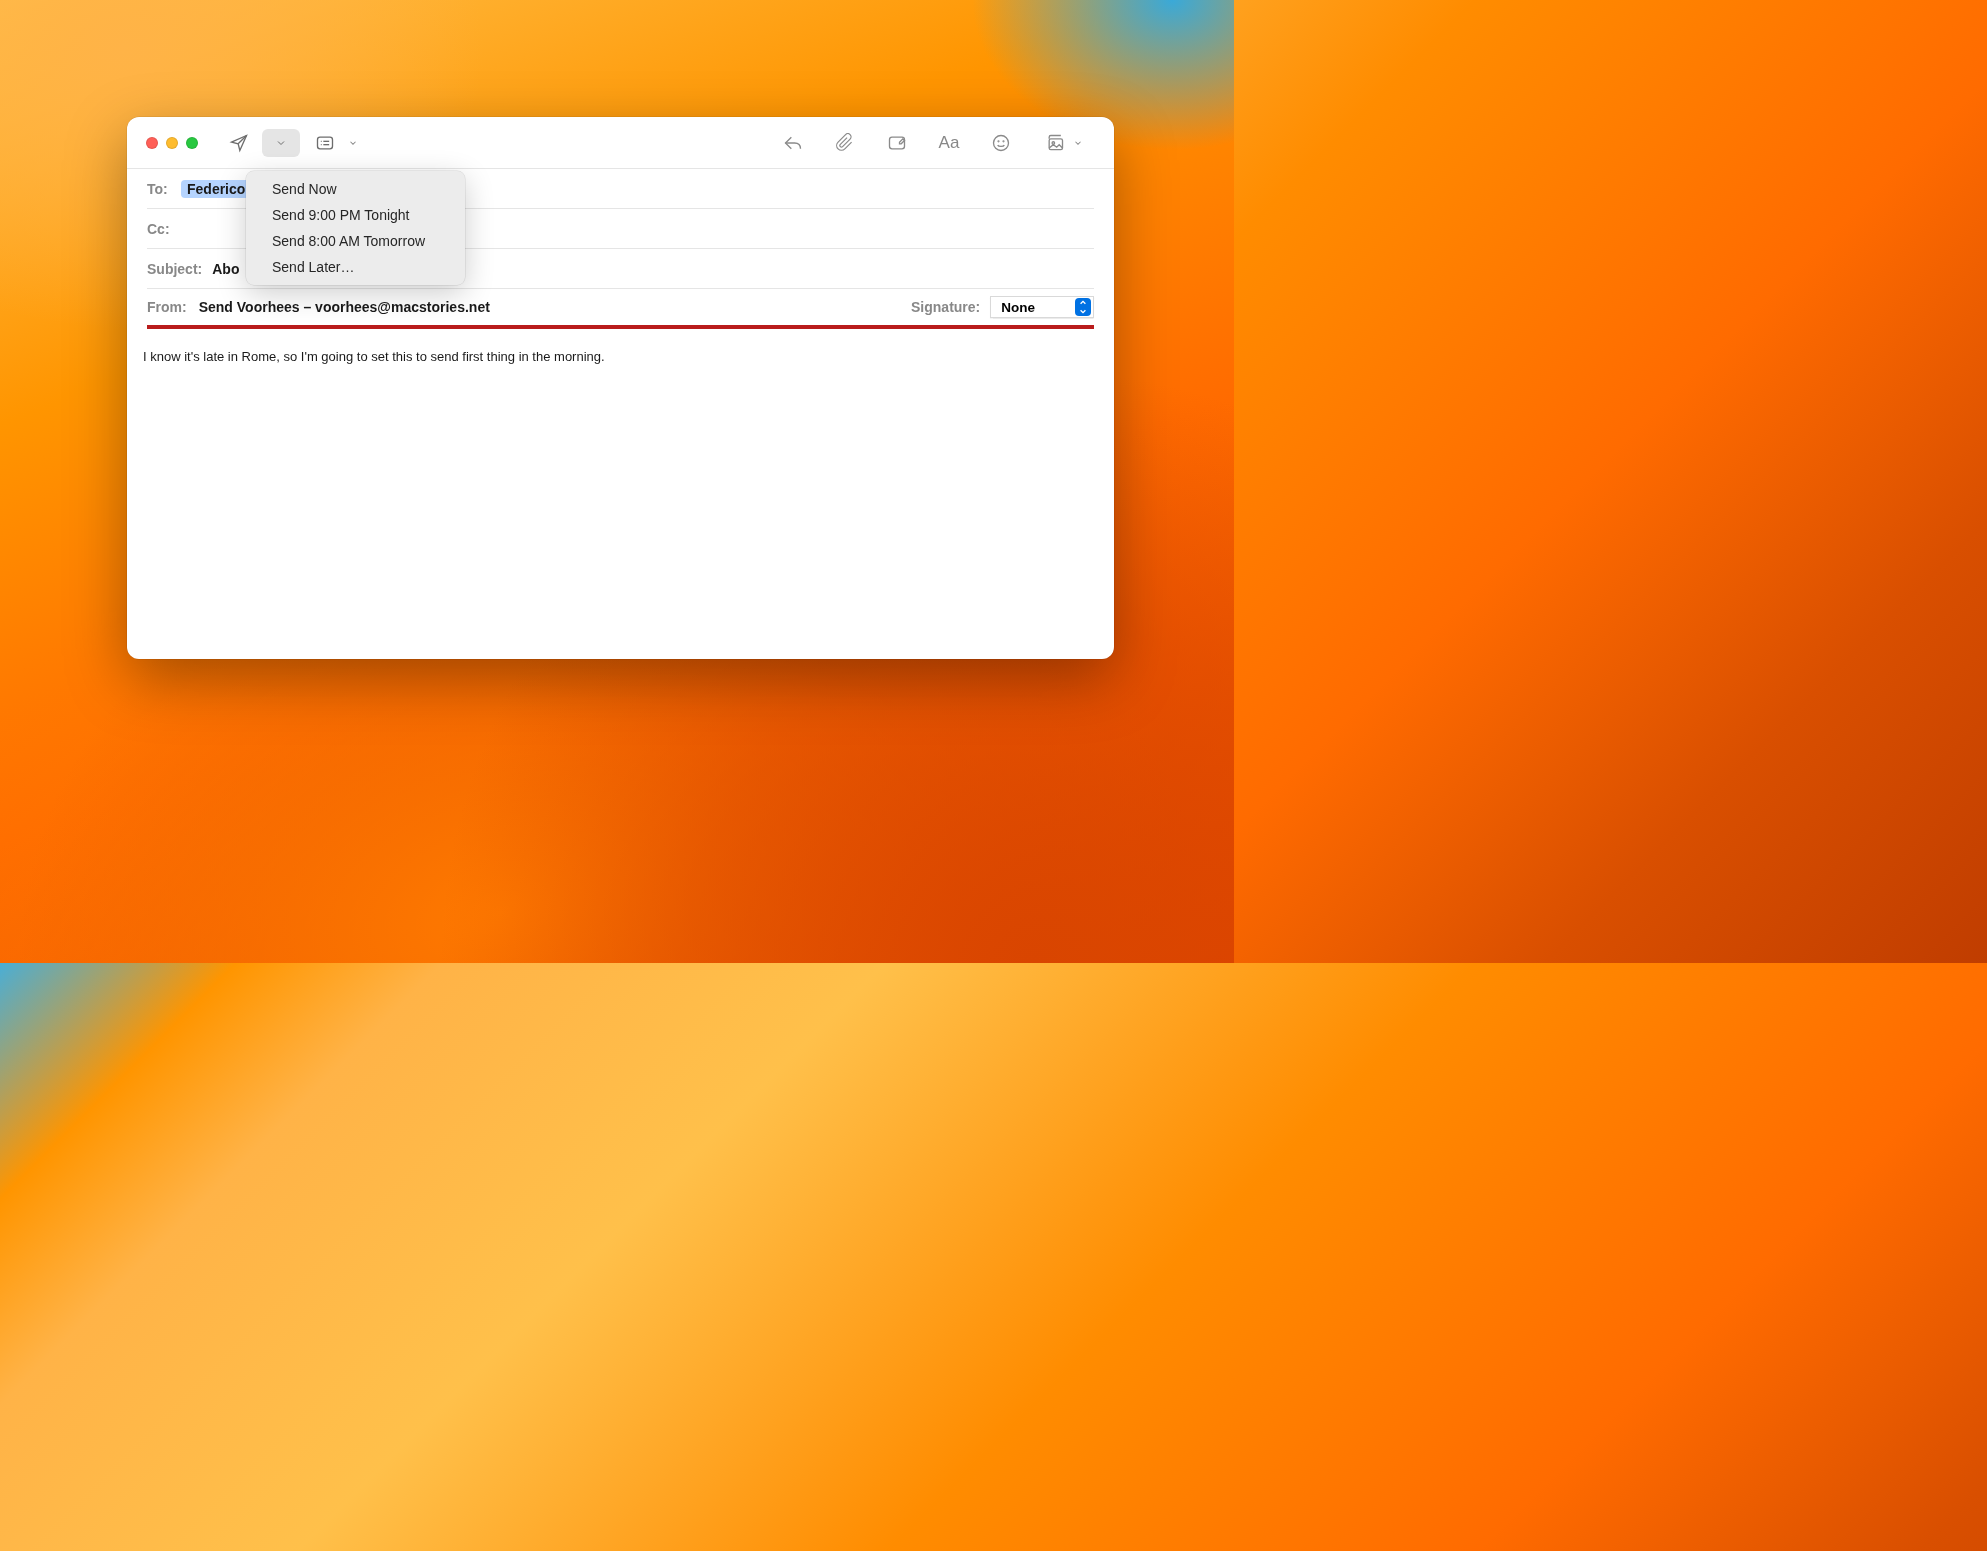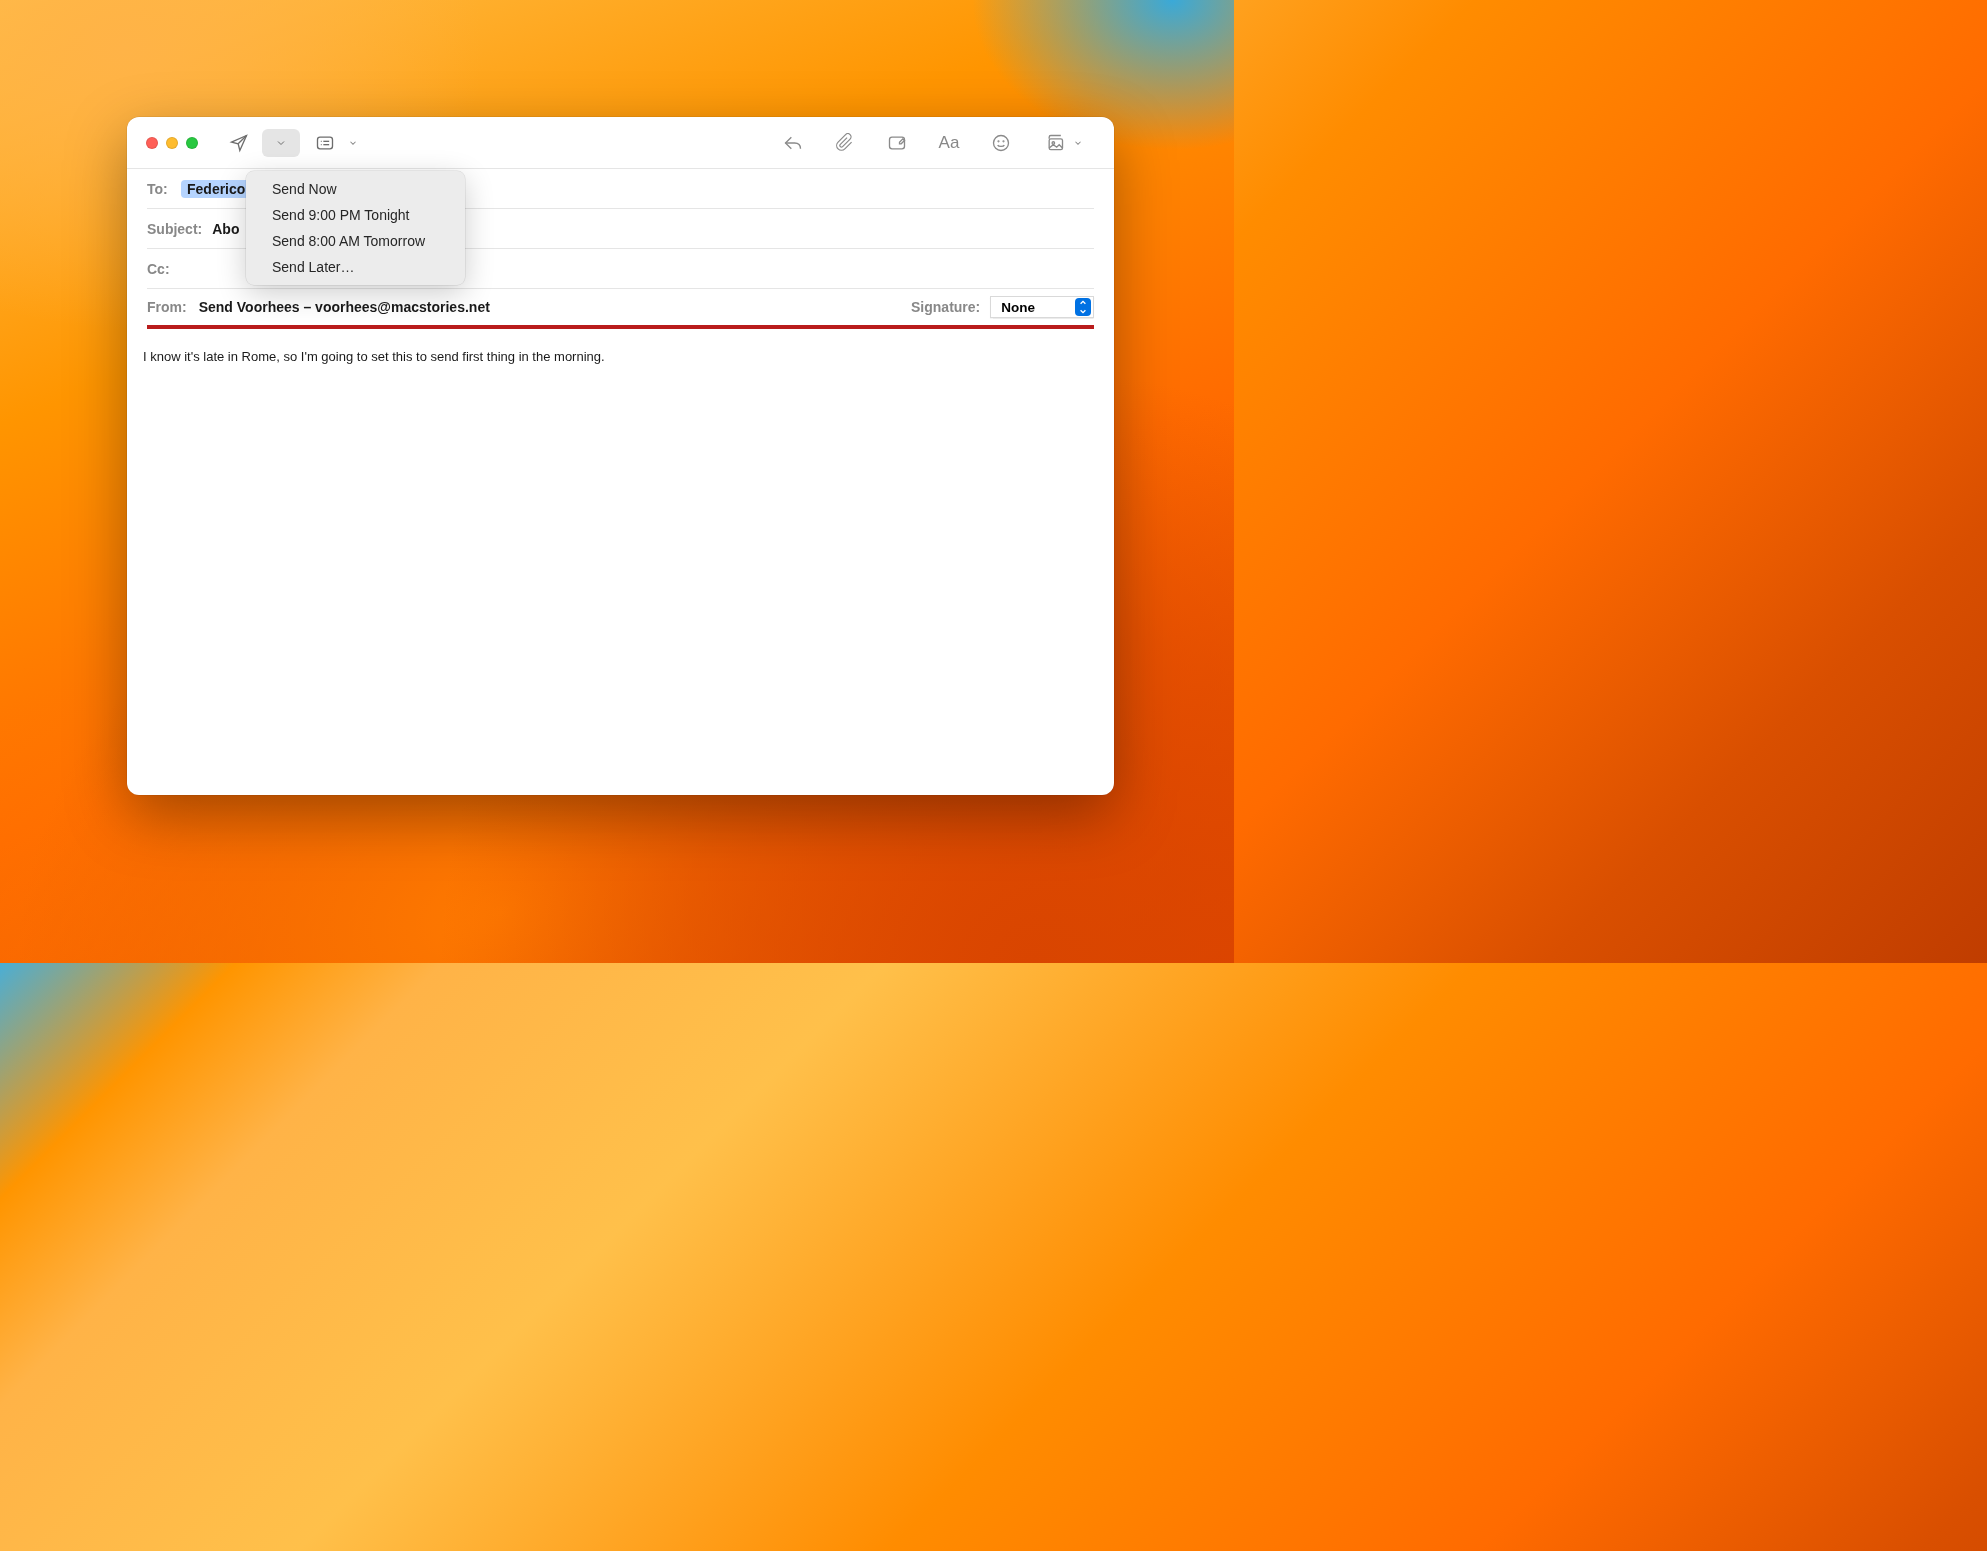--- a/index.html
+++ b/index.html
@@ -57,21 +57,21 @@
       bottom: -600px;
       background: radial-gradient(ellipse at center, #d94500 0%, rgba(217,69,0,0.5) 40%, transparent 70%);
       border-radius: 50%;
     }
     
     .window {
       position: absolute;
       left: 127px;
       top: 117px;
       width: 987px;
-      height: 678px;
+      height: 542px;
       background: #ffffff;
       border-radius: 12px;
       box-shadow: 0 20px 60px rgba(0,0,0,0.35), 0 0 0 0.5px rgba(0,0,0,0.1);
       overflow: visible;
       display: flex;
       flex-direction: column;
     }
     
     .titlebar {
       height: 52px;
@@ -359,25 +359,25 @@
       </div>
     </div>
   </div>
 
   <div class="header-fields">
     <div class="field-row">
       <span class="field-label">To:</span>
       <span class="recipient-chip">Federico</span>
     </div>
     <div class="field-row">
+      <span class="field-label">Cc:</span>
+    </div>
+    <div class="field-row">
       <span class="field-label subject">Subject:</span>
       <span class="field-value">Abo</span>
-    </div>
-    <div class="field-row">
-      <span class="field-label">Cc:</span>
     </div>
     <div class="from-row">
       <span class="field-label from">From:</span>
       <span class="field-value">Send Voorhees – voorhees@macstories.net</span>
       <div class="sig-area">
         <span class="sig-label">Signature:</span>
         <div class="sig-select">
           <span>None</span>
           <div class="sig-stepper">
             <svg viewBox="0 0 10 10" fill="none" stroke="#fff" stroke-width="1.6">

